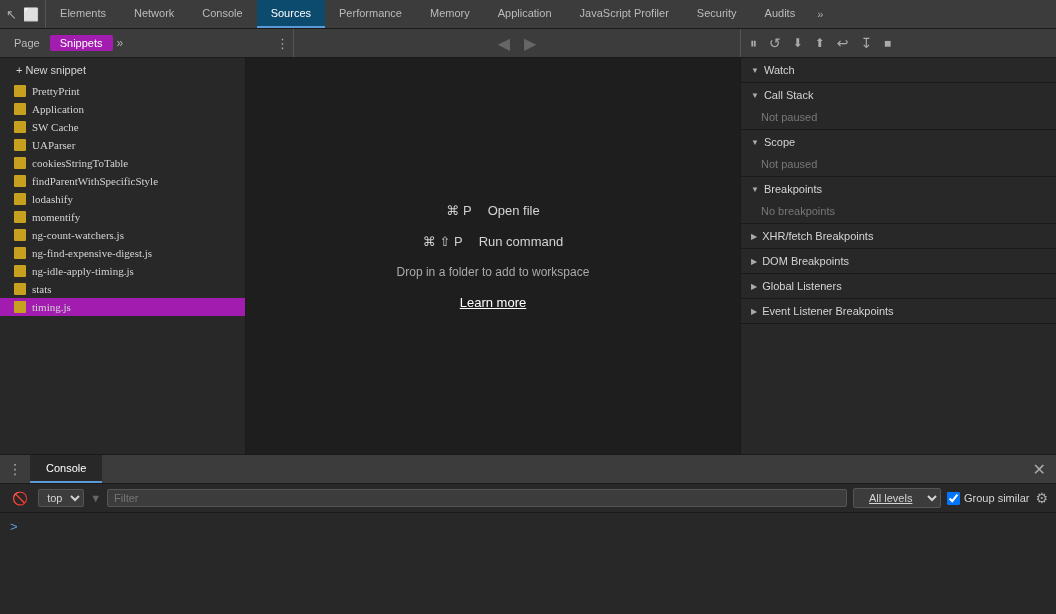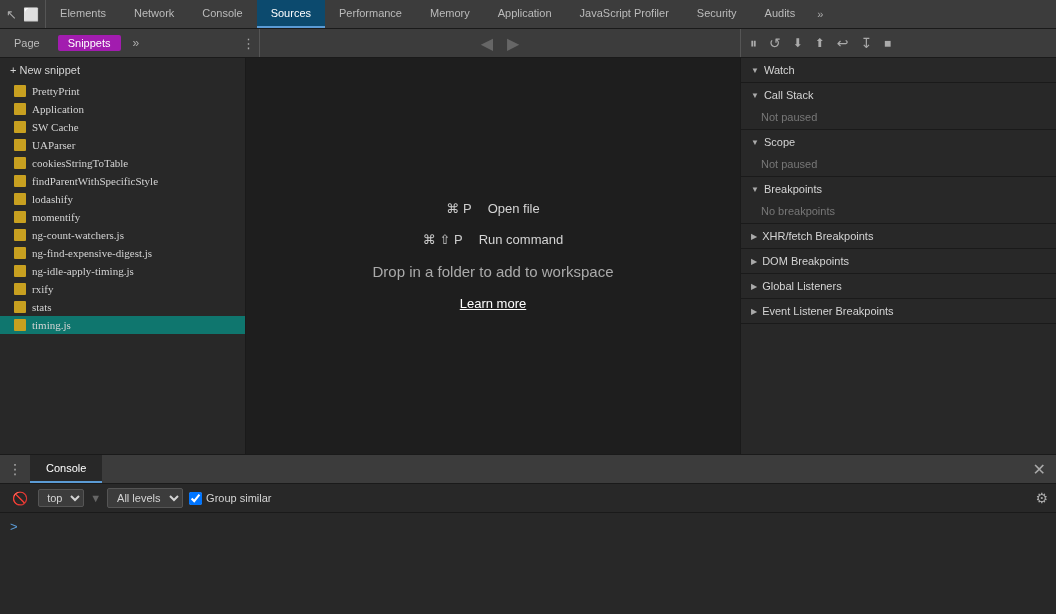--- a/index.html
+++ b/index.html
@@ -70,25 +70,25 @@
       display: flex;
       align-items: center;
       background: #3c3c3c;
       height: 29px;
       border-bottom: 1px solid #1a1a1a;
       flex-shrink: 0;
     }
     .toolbar-left {
       display: flex;
       align-items: center;
-      width: 260px;
+      width: 294px;
       border-right: 1px solid #555;
       height: 100%;
       padding: 0 4px;
-      gap: 8px;
+      gap: 0;
     }
     .toolbar-tab {
       padding: 2px 10px;
       cursor: pointer;
       color: #bbb;
       border-radius: 2px;
       font-size: 11px;
     }
     .toolbar-tab.active {
       background: #a21caf;
@@ -137,39 +137,40 @@
       flex-shrink: 0;
     }
     .new-snippet-btn {
       display: flex;
       align-items: center;
       gap: 6px;
       padding: 6px 10px;
       cursor: pointer;
       color: #d4d4d4;
       font-size: 11px;
+      margin-left: 6px;
     }
     .snippet-list {
       flex: 1;
       overflow-y: auto;
     }
     .snippet-item {
       display: flex;
       align-items: center;
       gap: 6px;
       padding: 3px 10px 3px 14px;
       cursor: pointer;
       color: #d4d4d4;
       font-size: 11px;
       white-space: nowrap;
       overflow: hidden;
       text-overflow: ellipsis;
       font-family: Liberation Serif, serif;
     }
-    .snippet-item.active { background: #0f766e; }
+    .snippet-item.active { background: #a21caf; }
     .snippet-icon {
       width: 12px;
       height: 12px;
       background: #c8a020;
       border-radius: 1px;
       flex-shrink: 0;
       display: inline-block;
     }
 
     
@@ -194,21 +195,21 @@
       align-items: center;
       gap: 3px;
       color: #ccc;
     }
     .shortcut-desc {
       color: #d4d4d4;
       font-size: 13px;
     }
     .drop-text {
       color: #aaa;
-      font-size: 15px;
+      font-size: 12px;
     }
     .learn-link {
       color: #ffffff;
       text-decoration: underline;
       cursor: pointer;
       font-size: 13px;
     }
 
     
     .right-panel {
@@ -310,24 +311,25 @@
       color: #d4d4d4;
       padding: 2px 6px;
       font-size: 11px;
       border-radius: 2px;
       outline: none;
     }
     .level-select {
       background: #3c3c3c;
       border: 1px solid #555;
       color: #d4d4d4;
-      padding: 2px 5px;
+      padding: 2px 11px;
       font-size: 11px;
       border-radius: 2px;
       cursor: pointer;
+      text-decoration: underline;
     }
     .group-similar {
       display: flex;
       align-items: center;
       gap: 4px;
       color: #d4d4d4;
       font-size: 11px;
       cursor: pointer;
     }
     .gear-btn {
@@ -448,24 +450,20 @@
       <div class="snippet-item">
         <span class="snippet-icon"></span>
         <span>ng-find-expensive-digest.js</span>
       </div>
       <div class="snippet-item">
         <span class="snippet-icon"></span>
         <span>ng-idle-apply-timing.js</span>
       </div>
       <div class="snippet-item">
         <span class="snippet-icon"></span>
-        <span>rxify</span>
-      </div>
-      <div class="snippet-item">
-        <span class="snippet-icon"></span>
         <span>stats</span>
       </div>
       <div class="snippet-item active" style="position:relative;">
         <span class="snippet-icon"></span>
         <span>timing.js</span>
 
         <span style="position:absolute;left:60px;bottom:0;font-size:10px;color:transparent;">|</span>
       </div>
     </div>
   </div>
@@ -552,20 +550,21 @@
     <span class="console-tab-menu">⋮</span>
     <div class="console-tab">Console</div>
     <span class="console-close">✕</span>
   </div>
   <div class="console-toolbar">
     <span class="console-tool-btn">🚫</span>
     <select class="top-select">
       <option>top</option>
     </select>
     <span style="color:#666;font-size:11px;">▼</span>
+    <input class="console-filter-input" type="text" placeholder="Filter" style="">
     <select class="level-select">
       <option>All levels</option>
     </select>
     <label class="group-similar">
       <input type="checkbox" checked="" style="">
       <span>Group similar</span>
     </label>
     <span class="gear-btn">⚙</span>
   </div>
   <div class="console-input-area">

